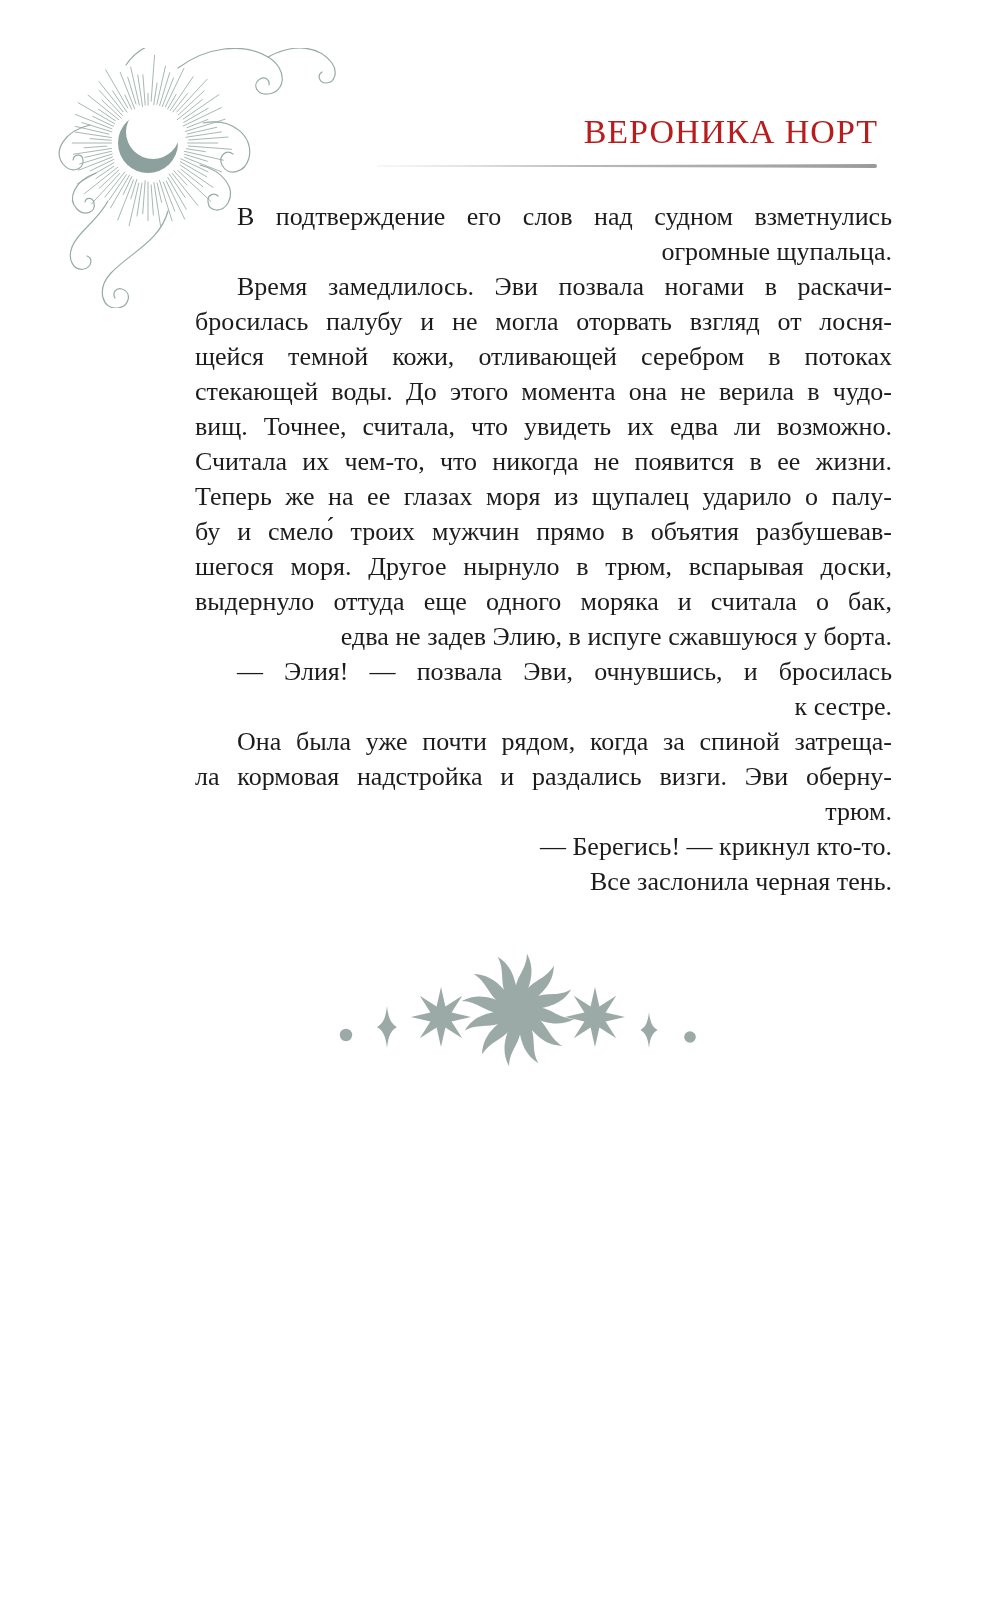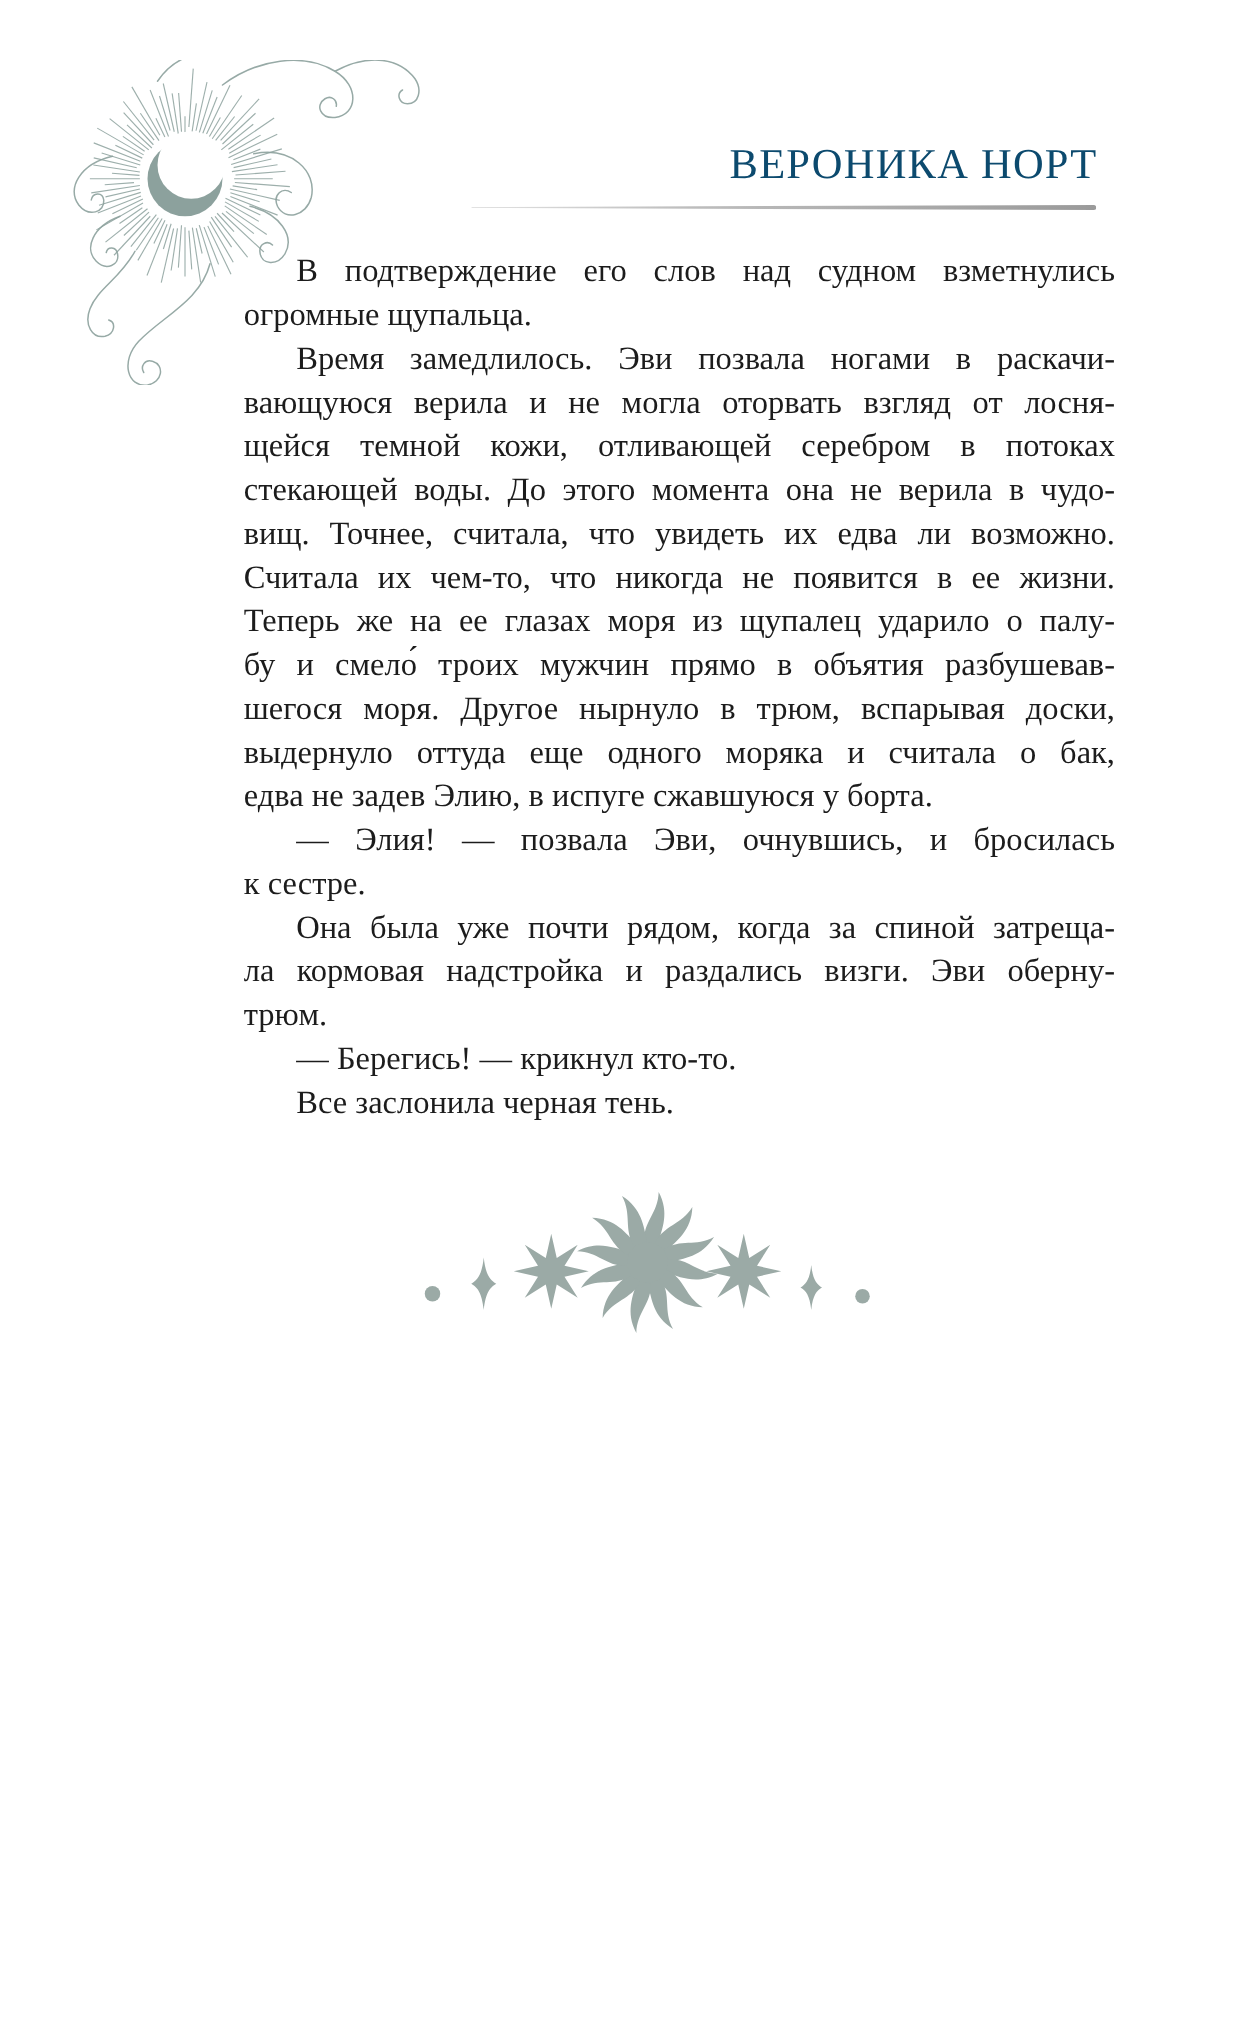--- a/index.html
+++ b/index.html
@@ -14,21 +14,21 @@
   }
 
   
   .author-header {
     position: absolute;
     top: 112px;
     right: 122px;
     font-size: 34px;
     line-height: 40px;
     letter-spacing: 1px;
-    color: #0c4a6e;
+    color: #b91c1c;
     white-space: nowrap;
     text-align: right;
   }
   .header-rule {
     position: absolute;
     left: 377px;
     top: 164px;
     width: 500px;
     height: 4px;
     background: linear-gradient(90deg, #e2e2e2 0%, #bdbdbd 35%, #9a9a9a 100%);
@@ -41,21 +41,21 @@
     position: absolute;
     left: 195px;
     top: 199px;
     width: 697px;
   }
   .line {
     font-size: 26px;
     line-height: 35px;
     height: 35px;
     white-space: normal;
-    text-align: left;
+    text-align: right;
   }
   .line.justify {
     text-align: justify;
     text-align-last: justify;
   }
   .line.indent { text-indent: 42px; }
 
   
   .moon-ornament {
     position: absolute;
@@ -183,21 +183,21 @@
     <circle cx="5" cy="-11" r="27" fill="#ffffff"></circle>
   </svg>
 
   <div class="author-header">ВЕРОНИКА НОРТ</div>
   <div class="header-rule"></div>
 
   <div class="body-text">
       <div class="line indent justify">В подтверждение его слов над судном взметнулись</div>
       <div class="line">огромные щупальца.</div>
       <div class="line indent justify">Время замедлилось. Эви позвала ногами в раскачи-</div>
-      <div class="line justify">вающуюся верила и не могла оторвать взгляд от лосня-</div>
+      <div class="line justify">бросилась палубу и не могла оторвать взгляд от лосня-</div>
       <div class="line justify">щейся темной кожи, отливающей серебром в потоках</div>
       <div class="line justify">стекающей воды. До этого момента она не верила в чудо-</div>
       <div class="line justify">вищ. Точнее, считала, что увидеть их едва ли возможно.</div>
       <div class="line justify">Считала их чем-то, что никогда не появится в ее жизни.</div>
       <div class="line justify">Теперь же на ее глазах моря из щупалец ударило о палу-</div>
       <div class="line justify">бу и смело́ троих мужчин прямо в объятия разбушевав-</div>
       <div class="line justify">шегося моря. Другое нырнуло в трюм, вспарывая доски,</div>
       <div class="line justify">выдернуло оттуда еще одного моряка и считала о бак,</div>
       <div class="line">едва не задев Элию, в испуге сжавшуюся у борта.</div>
       <div class="line indent justify">— Элия! — позвала Эви, очнувшись, и бросилась</div>

